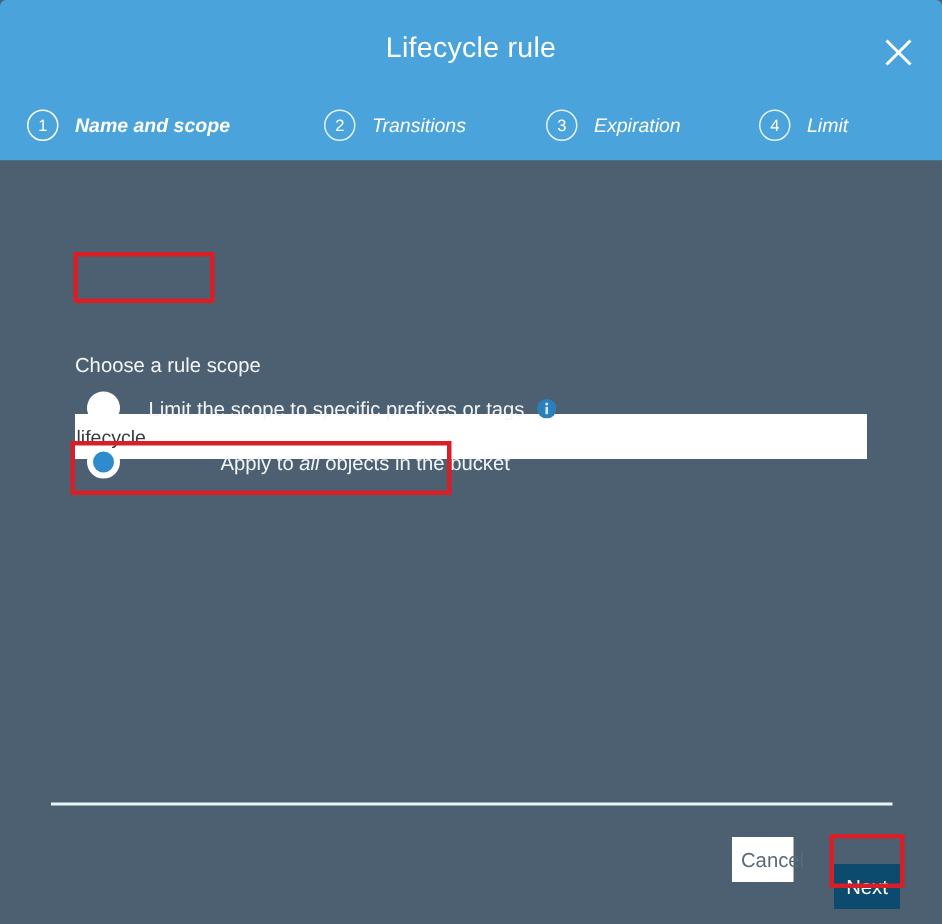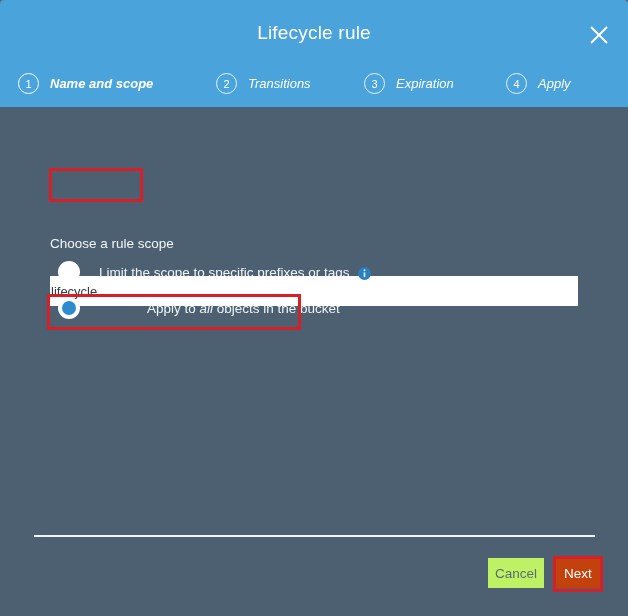--- a/index.html
+++ b/index.html
@@ -193,29 +193,29 @@
     height: 30px;
     font-family: "Liberation Sans", sans-serif;
     font-size: 13.5px;
     border: none;
     cursor: pointer;
     box-sizing: border-box;
   }
   #cancel-button {
     left: 488px;
     top: 451px;
-    width: 56px;
-    background: #bef264;
+    width: 41px;
+    background: #ffffff;
     color: #5a6b78;
   }
   #next-button {
     left: 556px;
-    top: 451px;
+    top: 469px;
     width: 44px;
-    background: #c2410c;
+    background: #0c4a6e;
     color: #ffffff;
   }
 
   
   .annot {
     position: absolute;
     border: 3px solid #d61f26;
     box-sizing: border-box;
     pointer-events: none;
   }
@@ -246,21 +246,21 @@
       <div class="step step-2">
         <div class="step-num">2</div>
         <div class="step-label">Transitions</div>
       </div>
       <div class="step step-3">
         <div class="step-num">3</div>
         <div class="step-label">Expiration</div>
       </div>
       <div class="step step-4">
         <div class="step-num">4</div>
-        <div class="step-label">Apply</div>
+        <div class="step-label">Limit</div>
       </div>
     </div>
   </div>
 
   <div class="body">
 
 
     <input class="text-input" id="rule-name-input" type="text" value="lifecycle" style="">
 
     <div class="field-label" id="rule-scope-label">Choose a rule scope</div>

